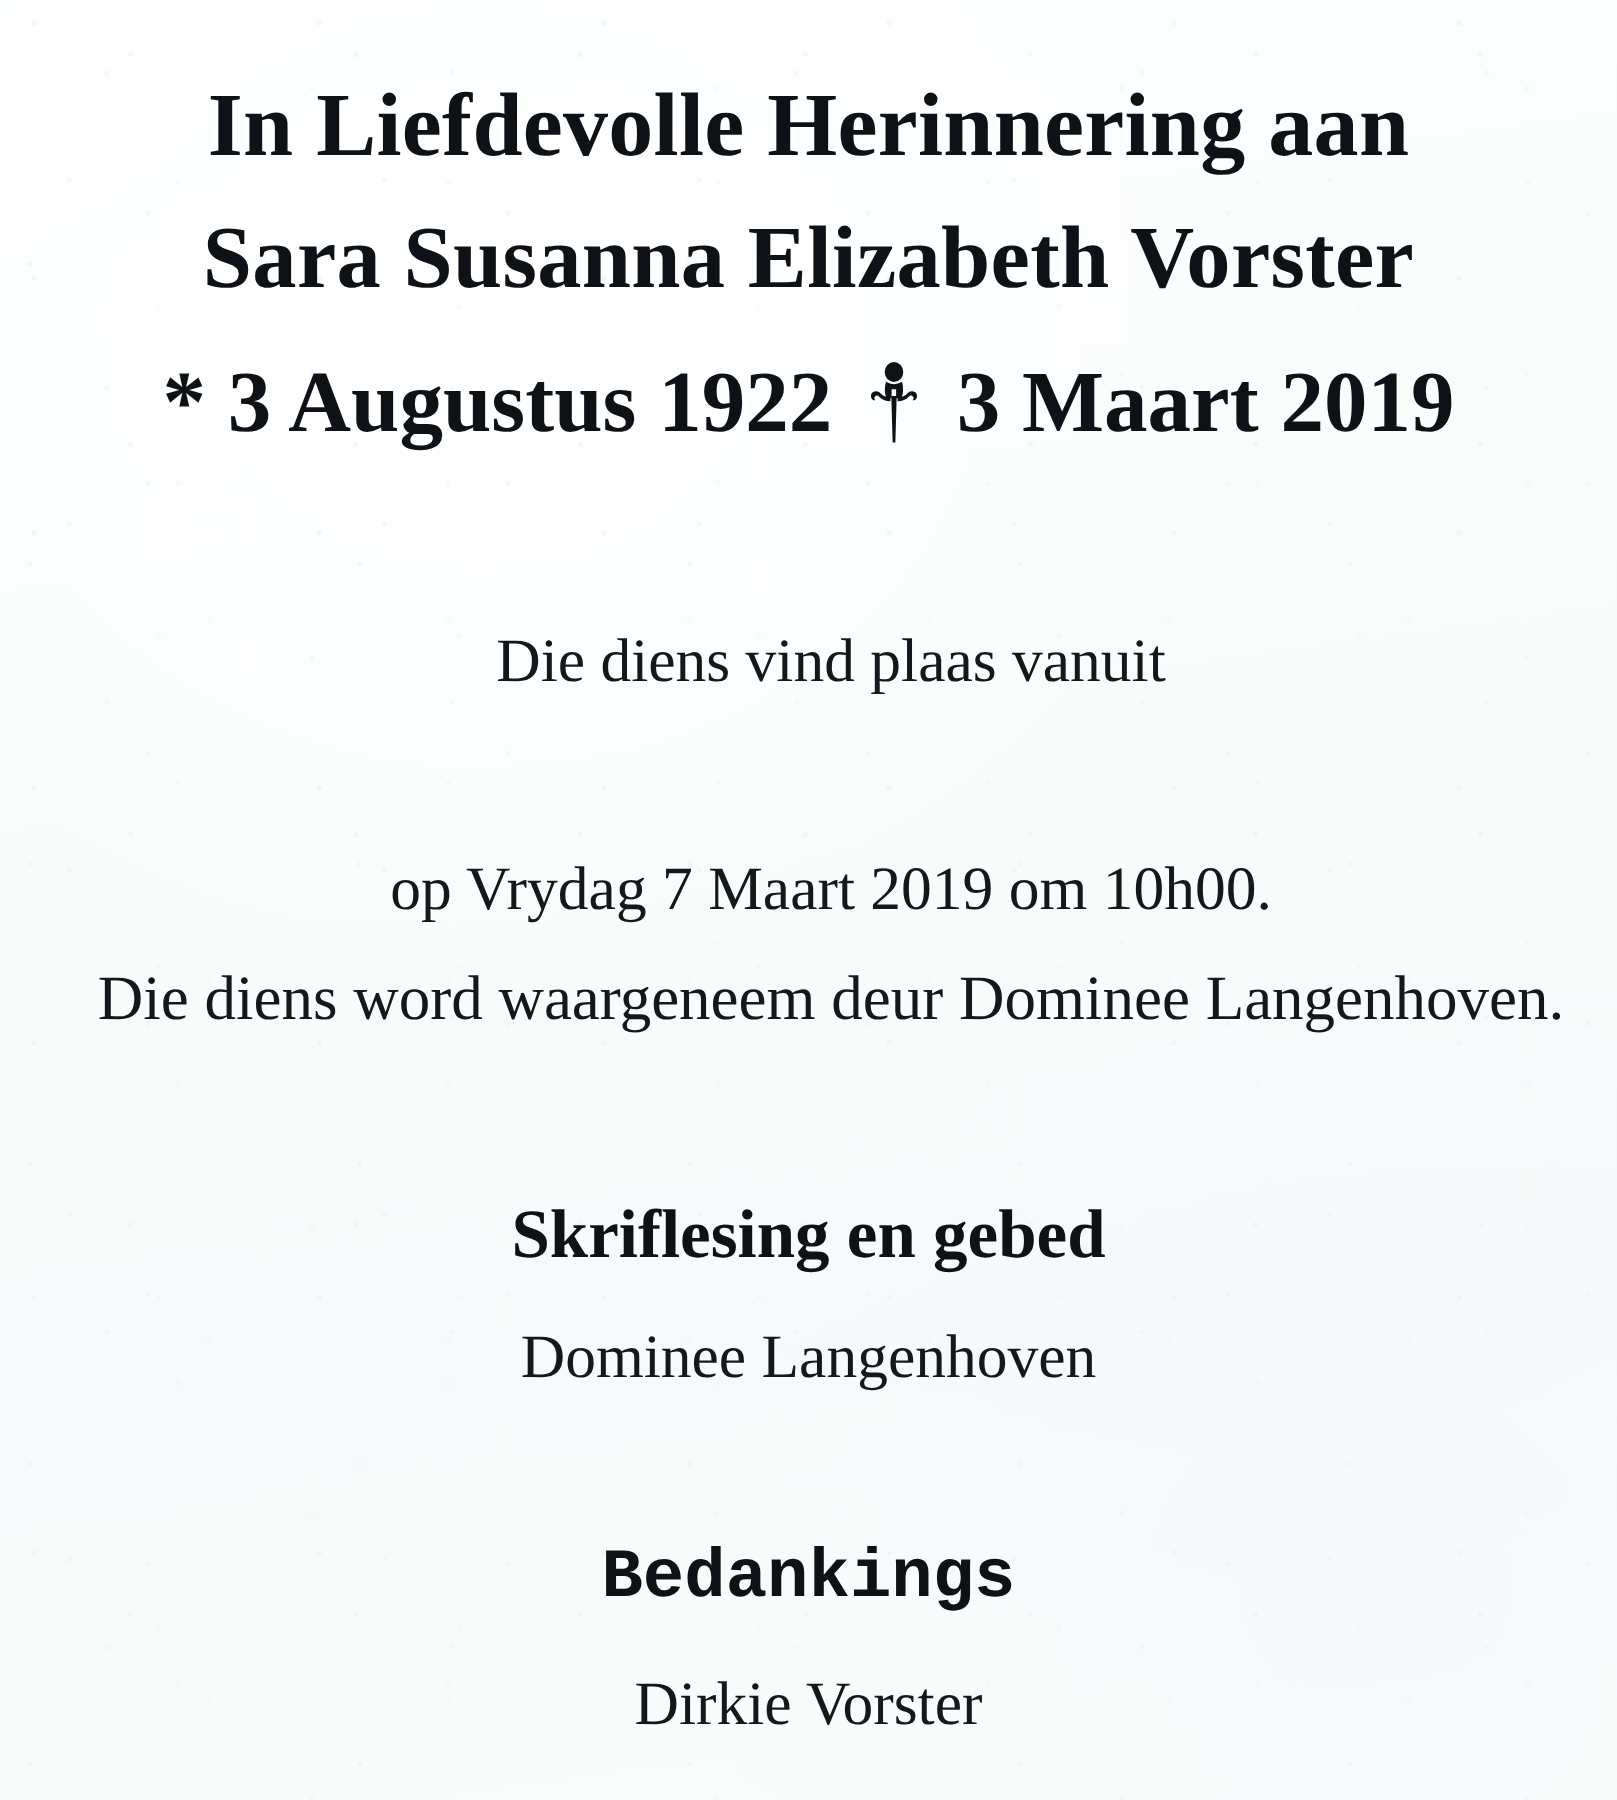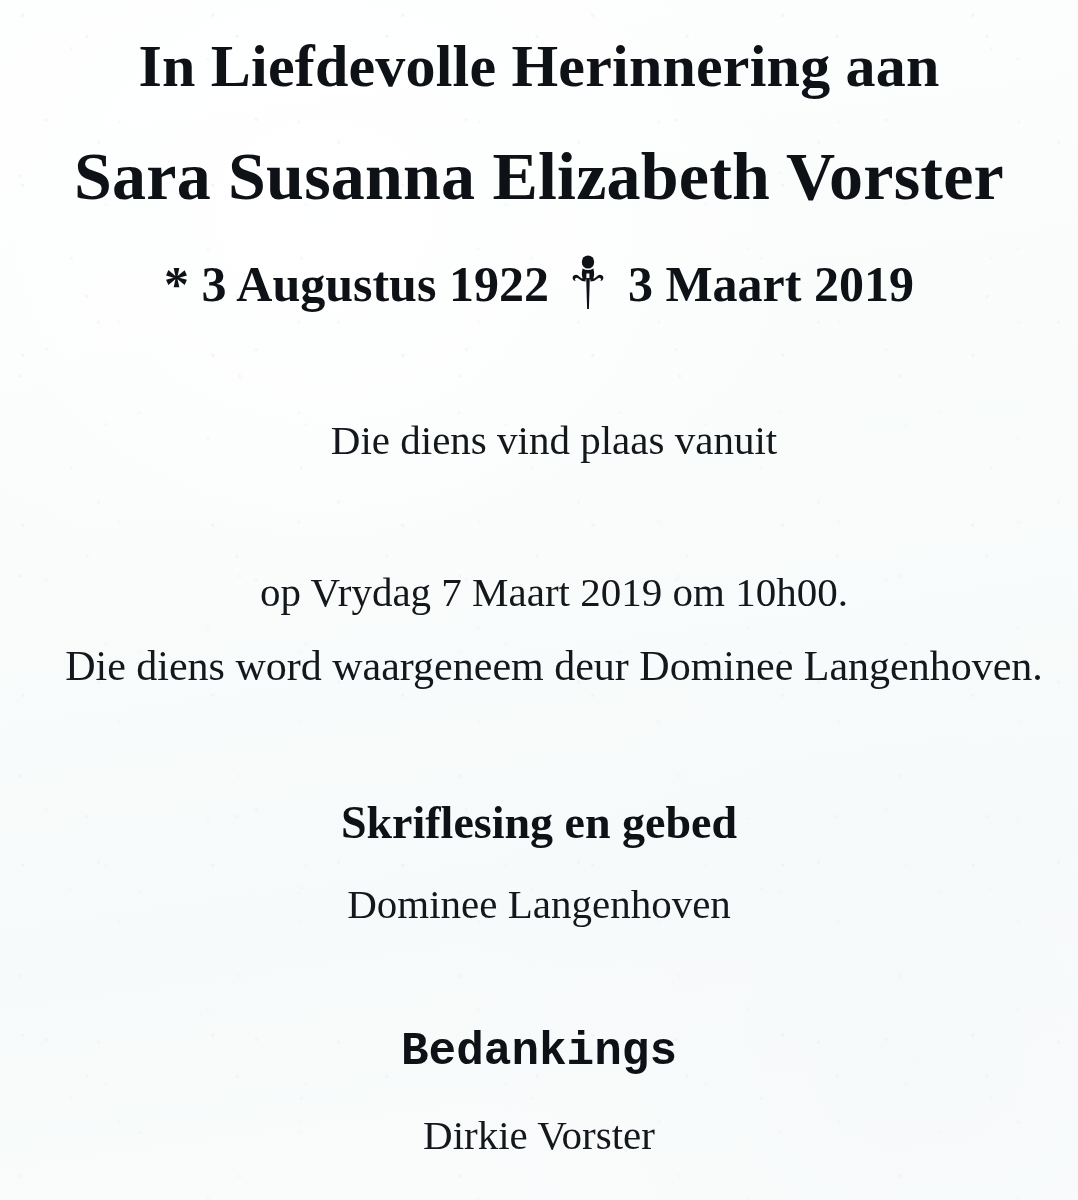--- a/index.html
+++ b/index.html
@@ -60,27 +60,27 @@
     line-height: 1;
   }
 
   
   .title-line {
     font-weight: bold;
     font-size: 60px;
     letter-spacing: 0.2px;
     color: #0e1216;
   }
-  #title-line-1 { top: 36px; }
-  #title-line-2 { top: 142px; font-size: 68px; }
+  #title-line-1 { top: 53px; }
+  #title-line-2 { top: 142px; font-size: 59px; }
 
   #dates-line {
-    top: 255px;
+    top: 239px;
     font-weight: bold;
-    font-size: 50px;
+    font-size: 58px;
     color: #0e1216;
   }
   #dates-line .sep {
     display: inline-block;
     position: relative;
     width: 46px;
     height: 56px;
     vertical-align: -10px;
     margin: 0 4px;
   }

